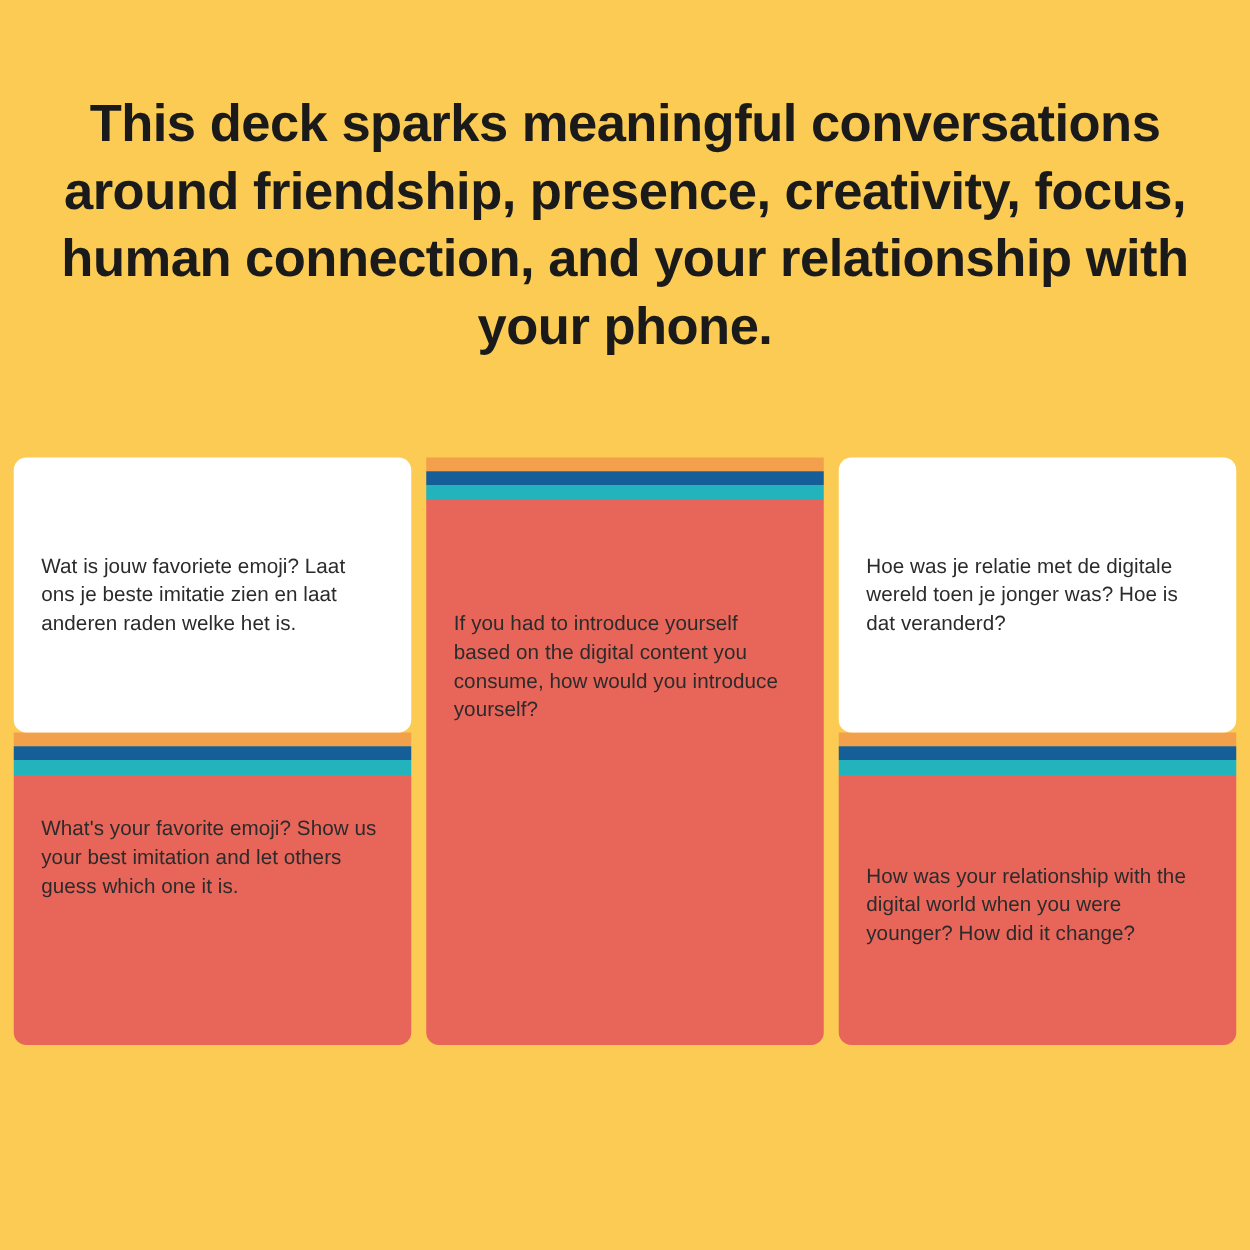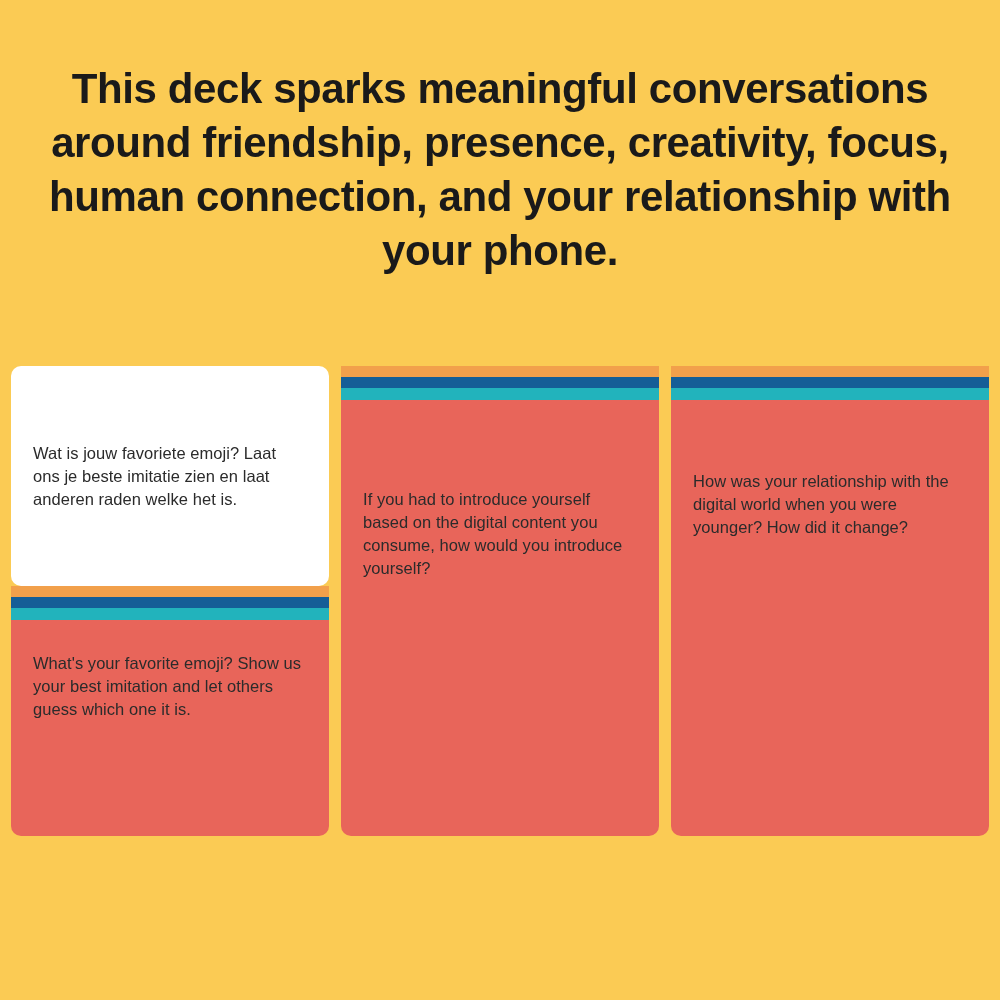--- a/index.html
+++ b/index.html
@@ -12,21 +12,21 @@
     background: #FBCB54;
     font-family: "Liberation Sans", sans-serif;
     overflow: hidden;
     position: relative;
   }
 
   
   .headline {
     position: absolute;
     left: 20px;
-    top: 62px;
+    top: 72px;
     width: 960px;
     text-align: center;
     color: #1A1A1A;
     font-size: 42px;
     line-height: 54px;
     font-weight: 700;
     letter-spacing: -0.4px;
     white-space: pre-line;
   }
 
@@ -125,20 +125,23 @@
       <div class="stripe-orange"></div>
       <div class="stripe-blue"></div>
       <div class="stripe-teal"></div>
     </div>
     <div class="card-back">
       <div class="card-text">If you had to introduce yourself based on the digital content you consume, how would you introduce yourself?</div>
     </div>
   </div>
 
   <div class="card-column">
+    <div class="card-front">
+      <div class="card-text">Hoe was je relatie met de digitale wereld toen je jonger was? Hoe is dat veranderd?</div>
+    </div>
     <div class="stripe-stack">
       <div class="stripe-orange"></div>
       <div class="stripe-blue"></div>
       <div class="stripe-teal"></div>
     </div>
     <div class="card-back">
       <div class="card-text">How was your relationship with the digital world when you were younger? How did it change?</div>
     </div>
   </div>
 

